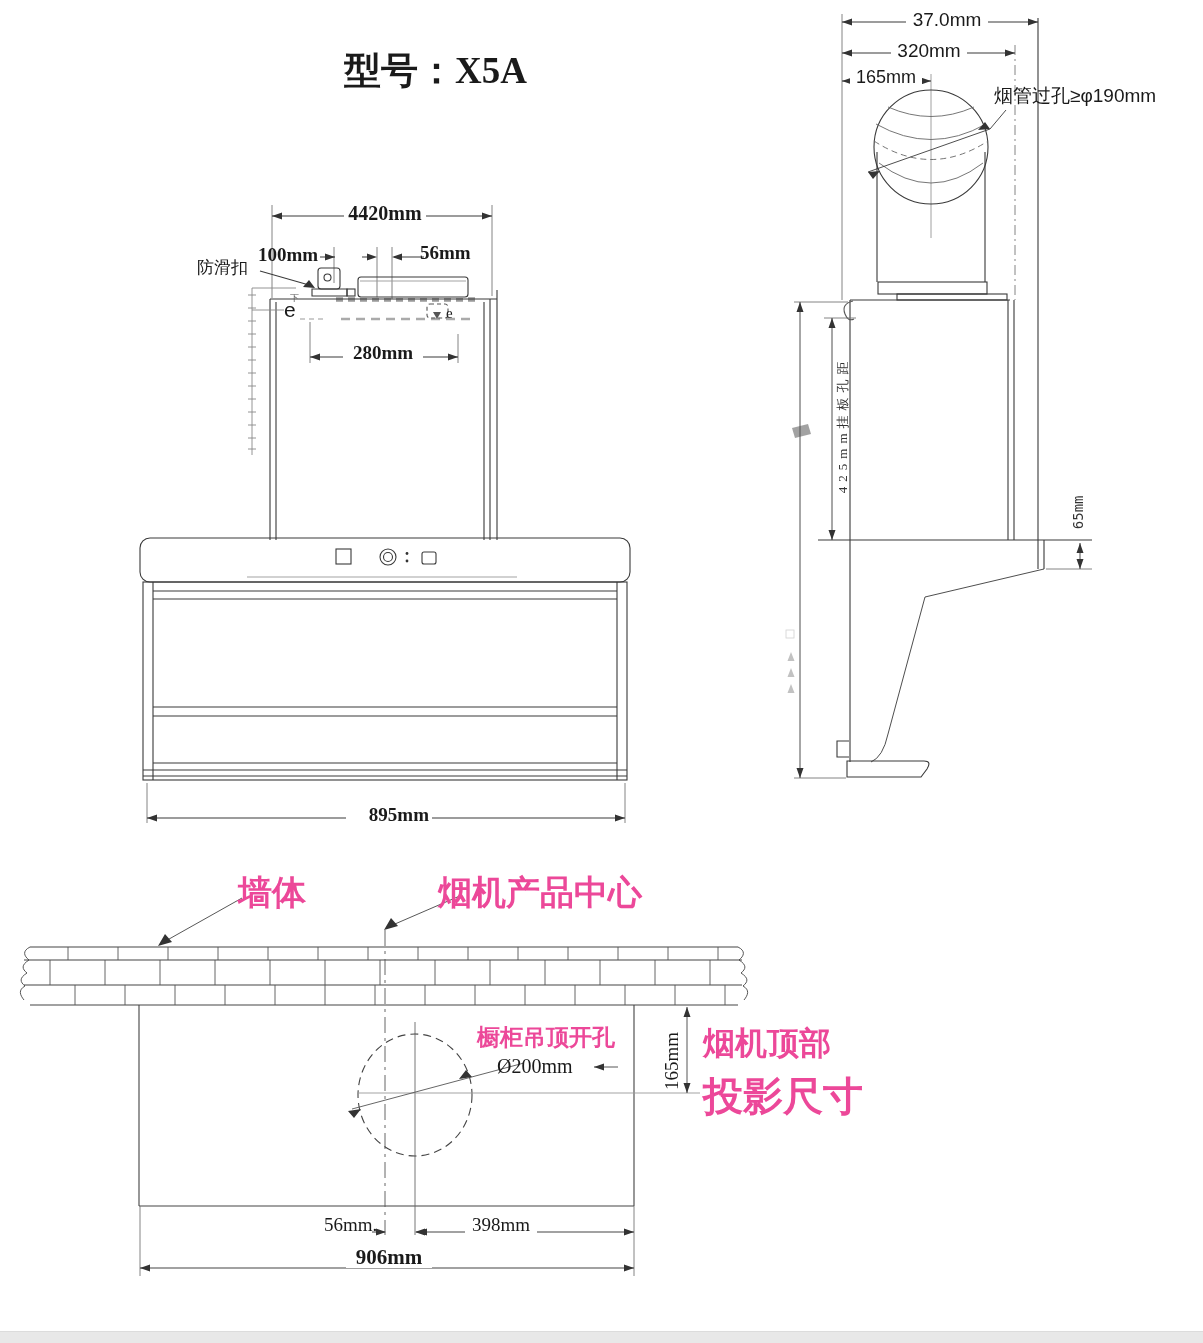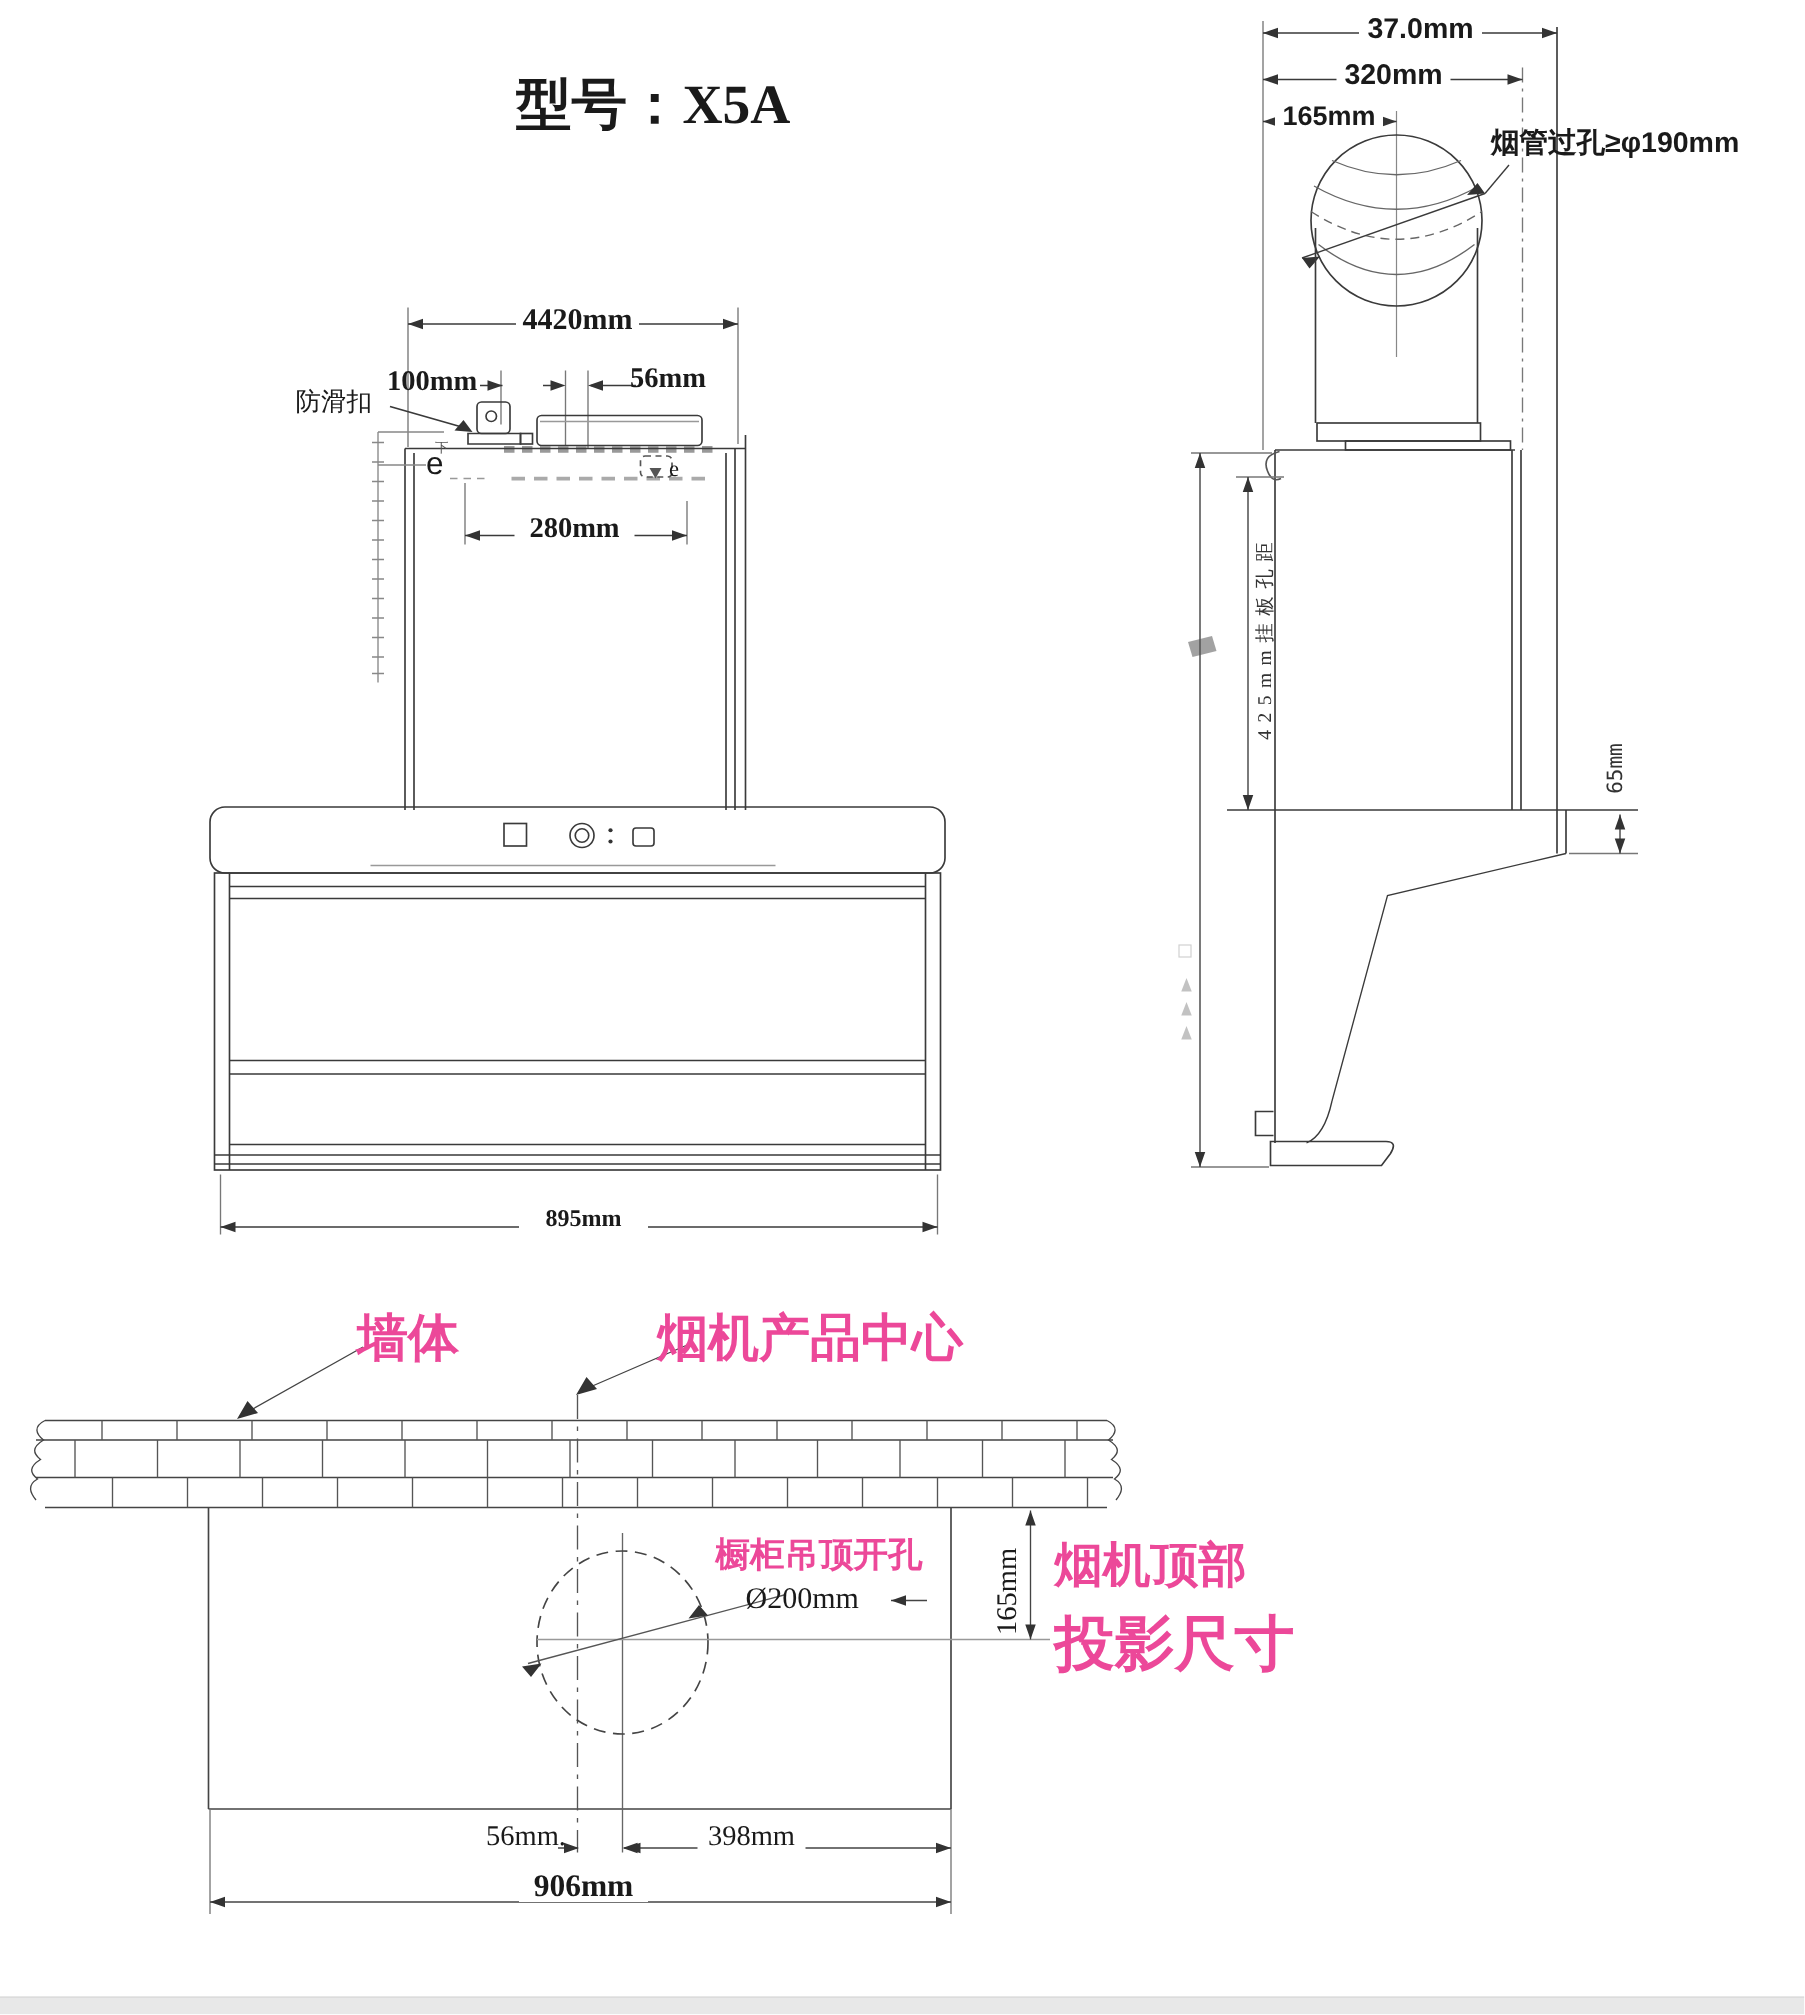--- a/index.html
+++ b/index.html
@@ -4,21 +4,21 @@
 <style>
   html,body{margin:0;padding:0;background:#fff;}
   #stage{position:relative;width:1203px;height:1343px;background:#ffffff;overflow:hidden;
          font-family:"Liberation Serif","DejaVu Serif",serif;color:#1a1a1a;}
   svg{position:absolute;left:0;top:0;}
   .lbl{position:absolute;white-space:nowrap;line-height:1.05;}
   .bgw{background:#ffffff;padding:0 3px;}
   .ctr{text-align:center;}
   .serifB{font-family:"Liberation Serif","DejaVu Serif",serif;font-weight:bold;}
   .serifR{font-family:"Liberation Serif","DejaVu Serif",serif;}
-  .sansB{font-family:"Liberation Sans","DejaVu Sans",sans-serif;font-weight:bold;}
+  .sansB{font-family:"Liberation Sans","DejaVu Sans",sans-serif;font-weight:normal;}
   .heavy{font-family:"DejaVu Sans","Liberation Sans",sans-serif;font-weight:900;color:#ec4899;}
   .rot{transform:rotate(-90deg);}
   #footer-bar{position:absolute;left:0;bottom:0;width:100%;height:11px;background:#e8e8e8;border-top:1px solid #dcdcdc;}
 </style>
 </head>
 <body>
 
 <div id="stage">
 
 <svg width="1203" height="1343" viewBox="0 0 1203 1343">
@@ -172,21 +172,21 @@
 <div class="lbl serifB" style="left:344px;top:52px;font-size:37px;">型号：X5A</div>
 
 <div class="lbl serifB bgw ctr" style="left:344px;top:203px;width:76px;font-size:20px;">4420mm</div>
 <div class="lbl serifB" style="left:258px;top:245px;font-size:19px;">100mm</div>
 <div class="lbl serifB" style="left:420px;top:243px;font-size:19px;">56mm</div>
 <div class="lbl serifR" style="left:197px;top:259px;font-size:17px;">防滑扣</div>
 <div class="lbl serifR" style="left:290px;top:294px;font-size:9px;color:#555;">下</div>
 <div class="lbl" style="left:284px;top:299px;font-size:21px;font-family:'Liberation Sans',sans-serif;">e</div>
 <div class="lbl serifR" style="left:446px;top:306px;font-size:15px;">e</div>
 <div class="lbl serifB bgw ctr" style="left:343px;top:343px;width:74px;font-size:19px;">280mm</div>
-<div class="lbl serifB bgw ctr" style="left:346px;top:805px;width:80px;font-size:16px;">895mm</div>
+<div class="lbl serifB bgw ctr" style="left:346px;top:805px;width:80px;font-size:19px;text-align:right;">895mm</div>
 
 <div class="lbl sansB bgw ctr" style="left:906px;top:10px;width:76px;font-size:19px;">37.0mm</div>
 <div class="lbl sansB bgw ctr" style="left:891px;top:41px;width:70px;font-size:19px;">320mm</div>
 <div class="lbl sansB bgw ctr" style="left:850px;top:68px;width:66px;font-size:18px;">165mm</div>
 <div class="lbl sansB" style="left:994px;top:86px;font-size:19px;">烟管过孔≥φ190mm</div>
 <div class="lbl serifR ctr rot" style="left:743px;top:418px;width:200px;font-size:13px;letter-spacing:5px;color:#333;">425mm挂板孔距</div>
 <div class="lbl ctr rot" style="left:1048px;top:505px;width:60px;font-size:14px;font-family:'DejaVu Sans Mono',monospace;color:#333;">65mm</div>
 
 <div class="lbl heavy" style="left:238px;top:875px;font-size:34px;">墙体</div>
 <div class="lbl heavy" style="left:438px;top:875px;font-size:34px;">烟机产品中心</div>

